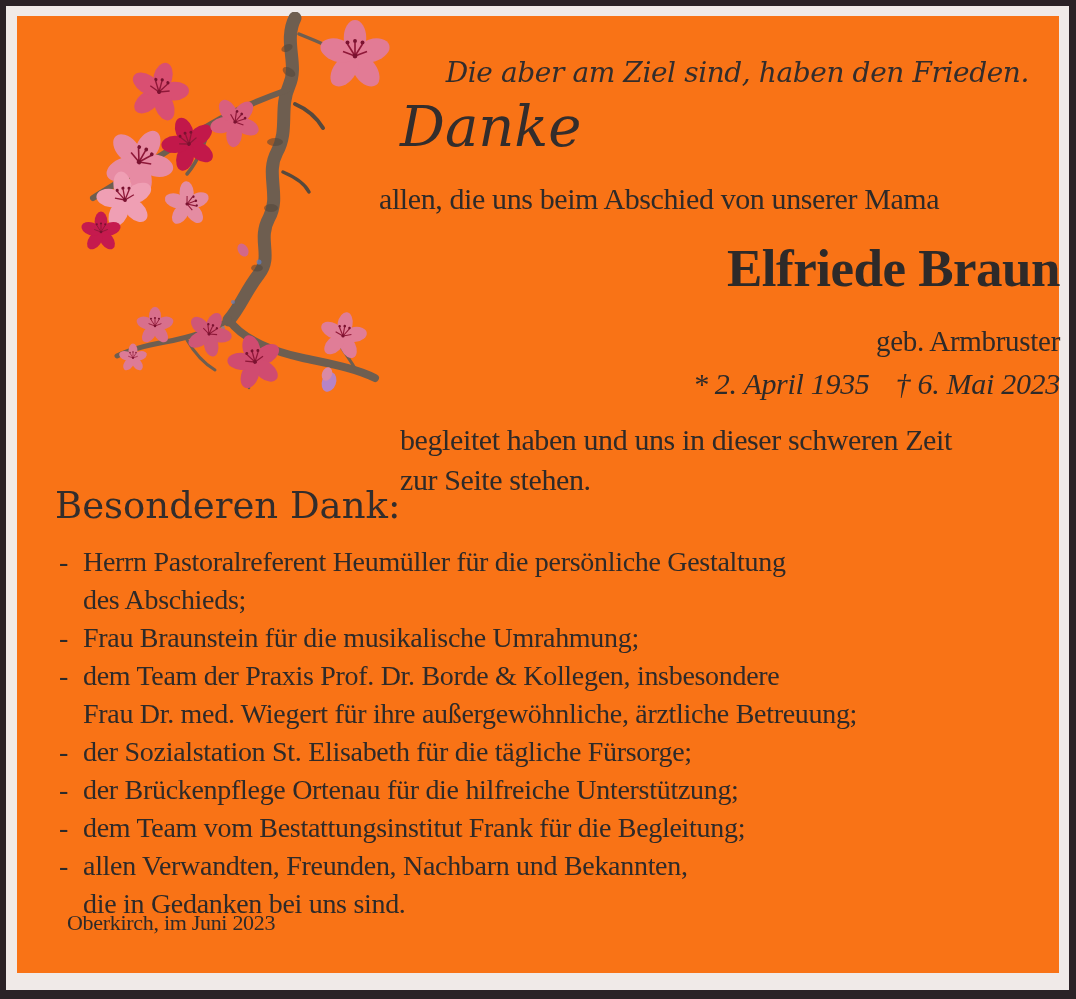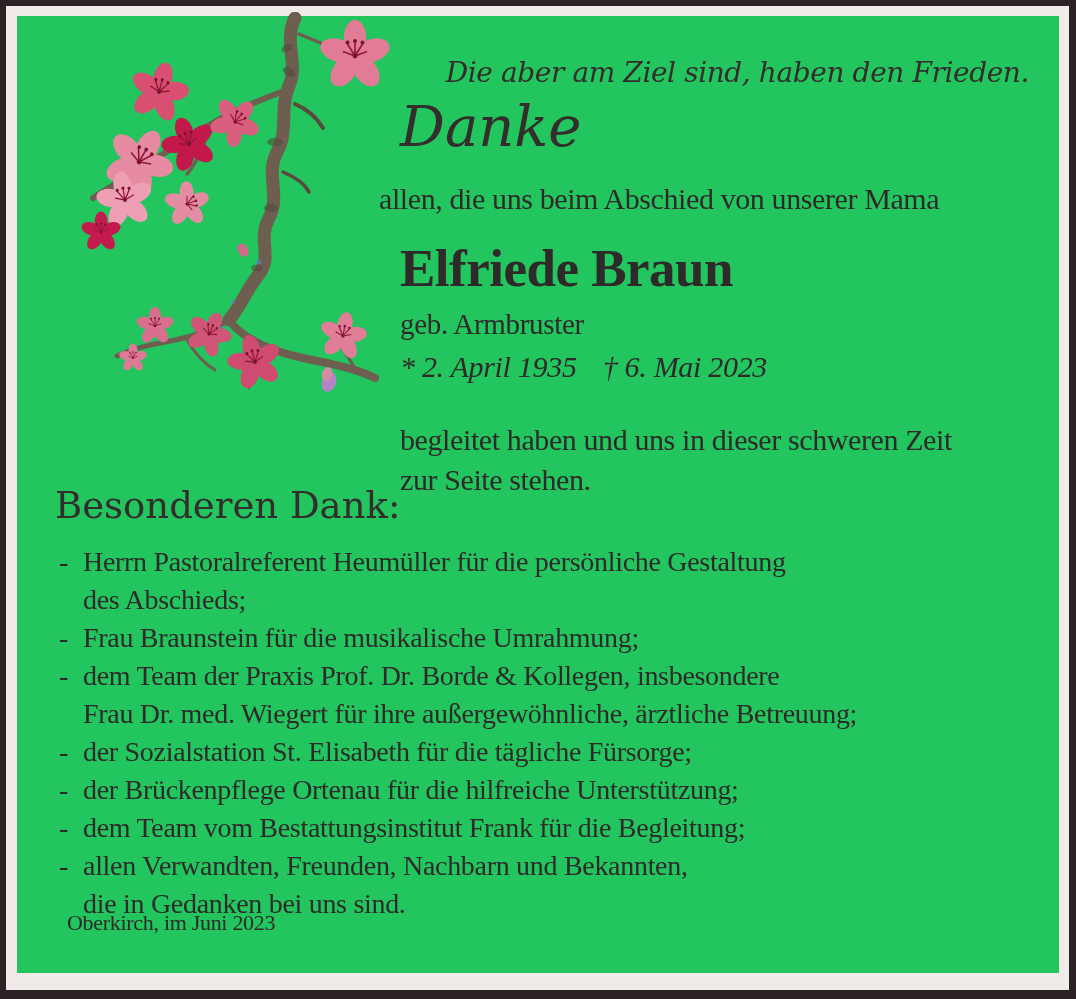--- a/index.html
+++ b/index.html
@@ -7,46 +7,46 @@
     position:relative;width:1076px;height:999px;
     background:#2b2226;overflow:hidden;
     font-family:"Liberation Serif", serif;color:#2e2a29;
   }
   .margin-layer{
     position:absolute;left:6px;top:6px;right:7px;bottom:9px;
     background:#f0eae8;
   }
   .card{
     position:absolute;left:17px;top:16px;right:17px;bottom:26px;
-    background:#22c55e;
+    background:#f97316;
   }
   .blossom{position:absolute;left:20px;top:-4px;}
   .quote{
     position:absolute;top:40px;right:30px;
     font-family:"DejaVu Serif", serif;font-style:italic;
     font-size:28px;letter-spacing:-0.4px;color:#332d2c;
   }
   .danke{
     position:absolute;left:383px;top:80px;
     font-family:"DejaVu Serif", serif;font-style:italic;
     font-size:56px;color:#332d2c;line-height:1.1;text-align:right;
   }
   .intro{
     position:absolute;left:362px;top:166px;
     font-size:30px;letter-spacing:-0.4px;
   }
   .name-block{
-    position:absolute;left:383px;top:222px;width:650px;
-    text-align:left;
+    position:absolute;left:393px;top:222px;width:650px;
+    text-align:right;
   }
   .name{
     font-size:53px;font-weight:bold;letter-spacing:-0.5px;
     line-height:1.15;
   }
-  .maiden{font-size:29px;margin-top:9px;letter-spacing:-0.3px;}
+  .maiden{font-size:29px;margin-top:26px;letter-spacing:-0.3px;}
   .dates{font-size:30px;margin-top:9px;letter-spacing:-0.3px;font-style:italic;}
   .dates-gap{display:inline-block;width:26px;}
   .cont{
     position:absolute;left:383px;top:404px;
     font-size:30px;letter-spacing:-0.4px;line-height:40px;
   }
   .cont .line{display:block;}
   .besonderen{
     position:absolute;left:38px;top:468px;
     font-family:"DejaVu Serif", serif;

